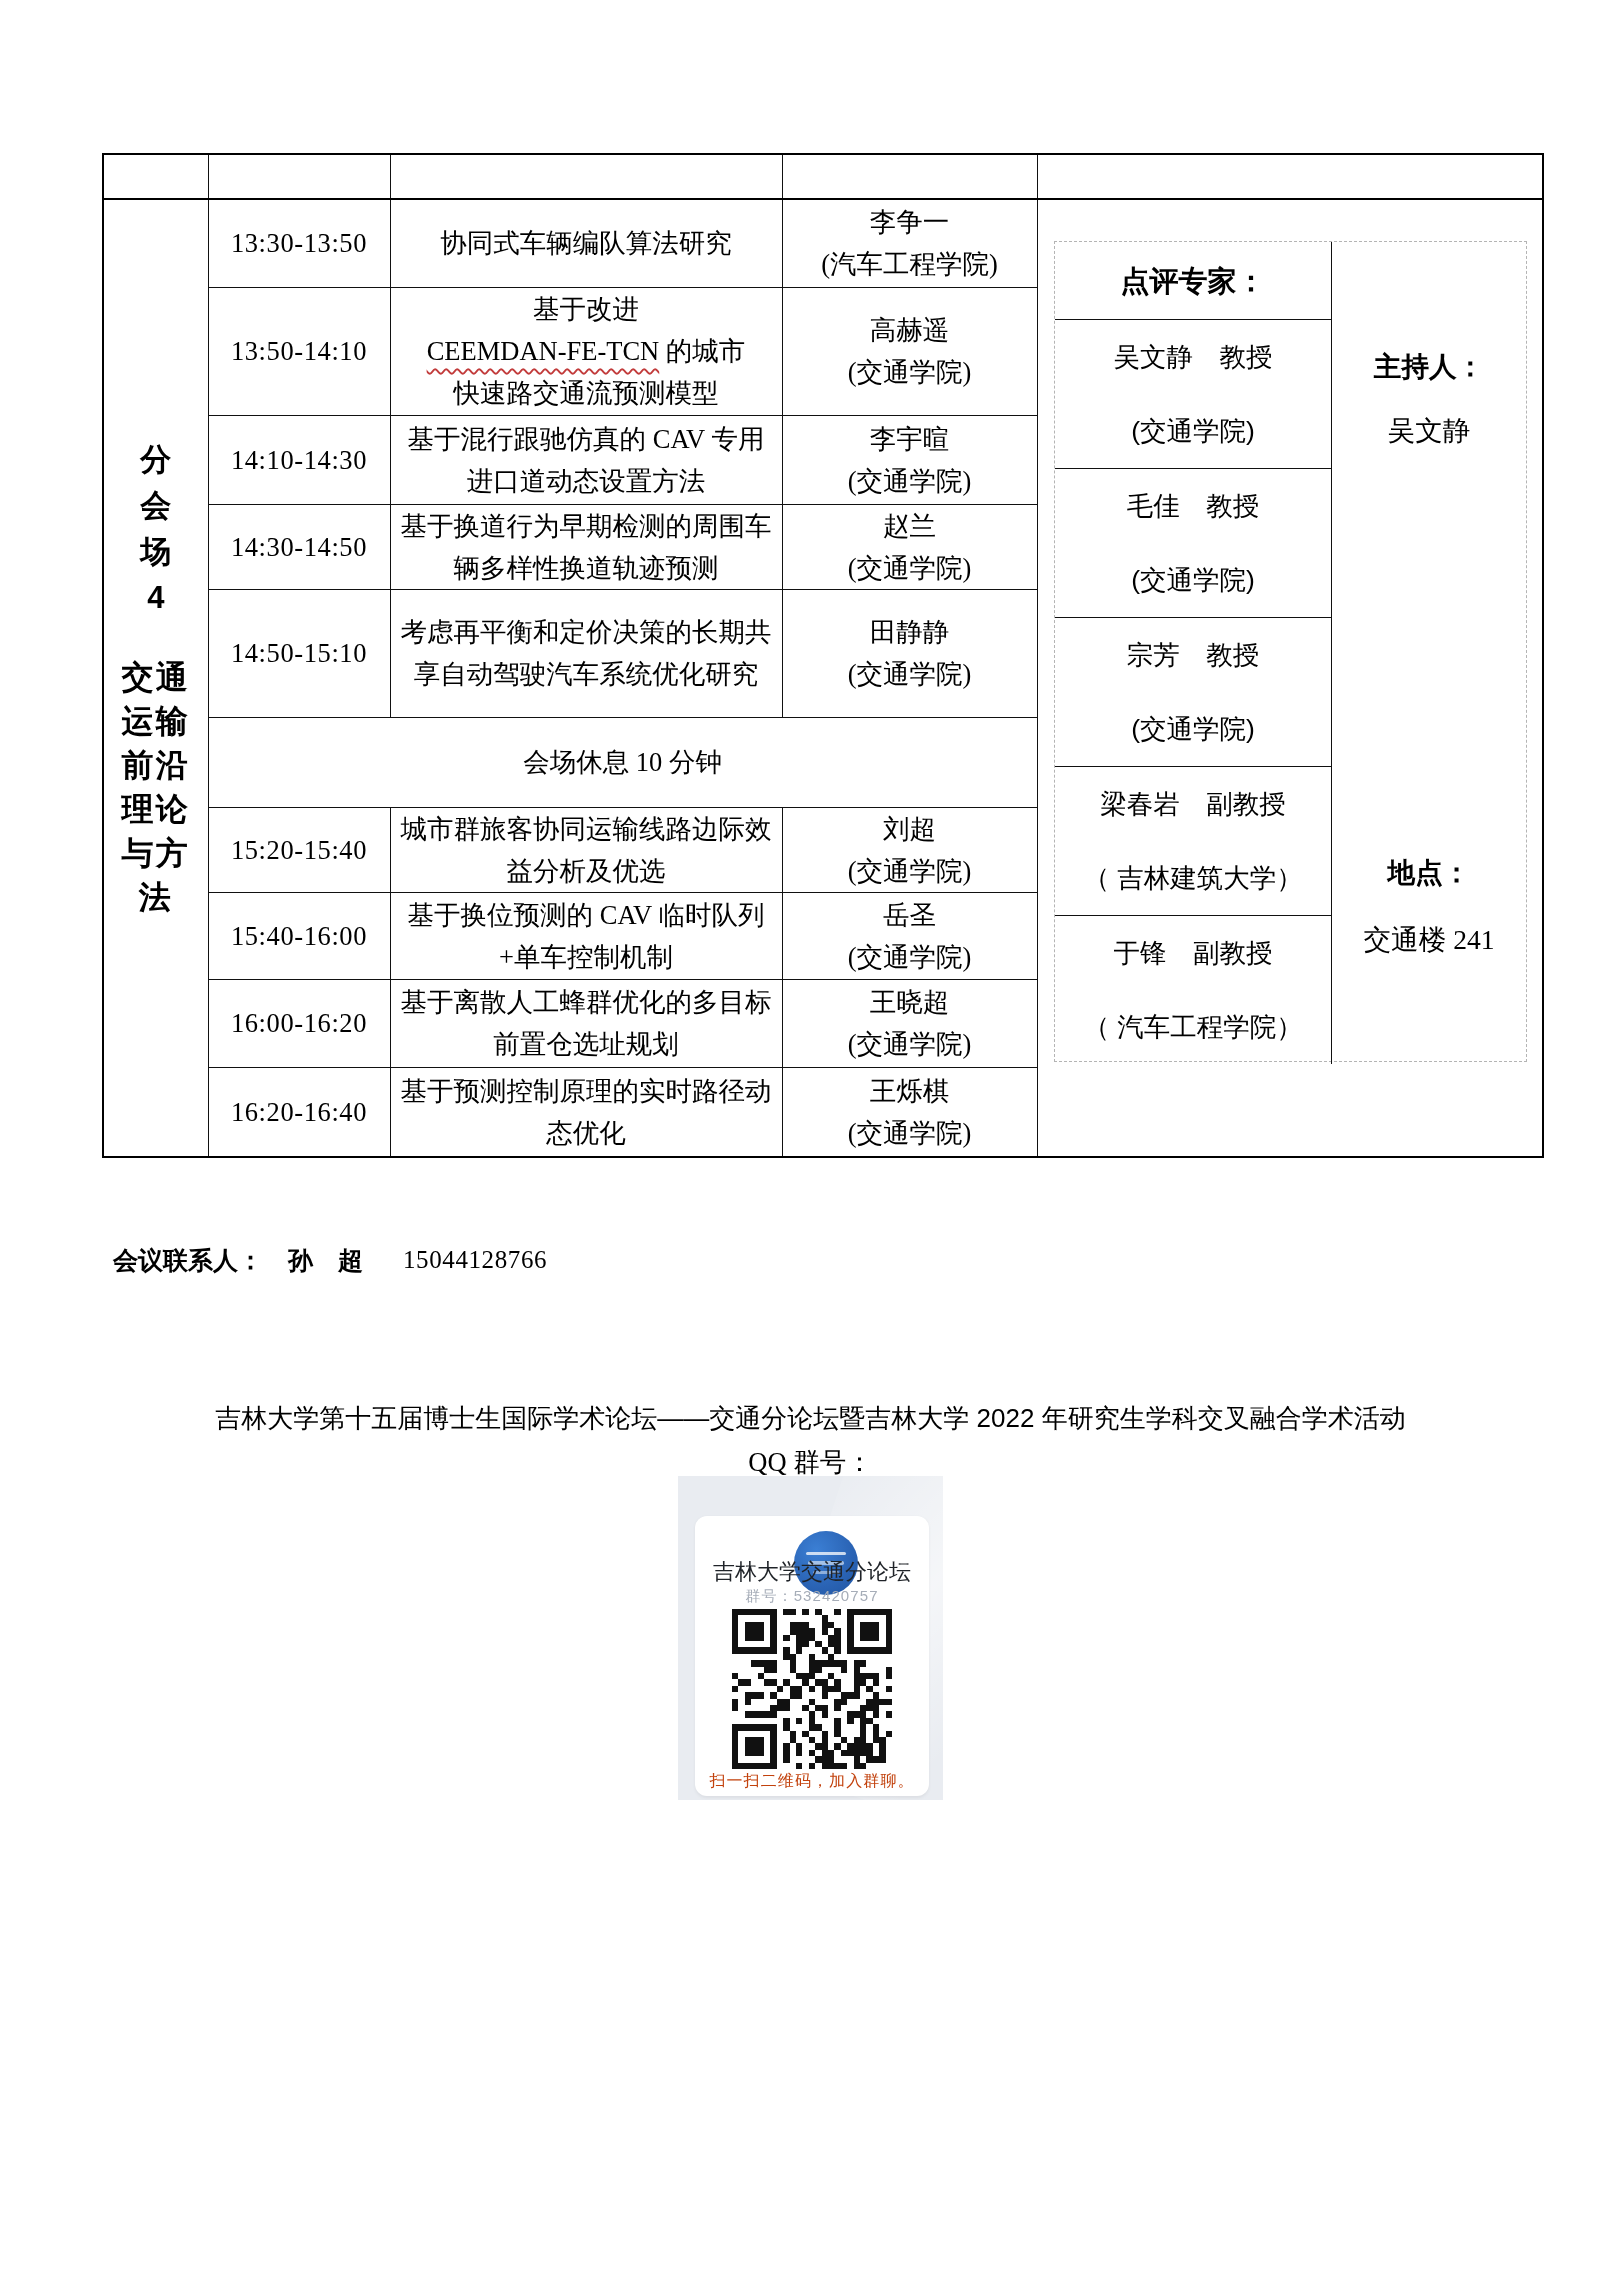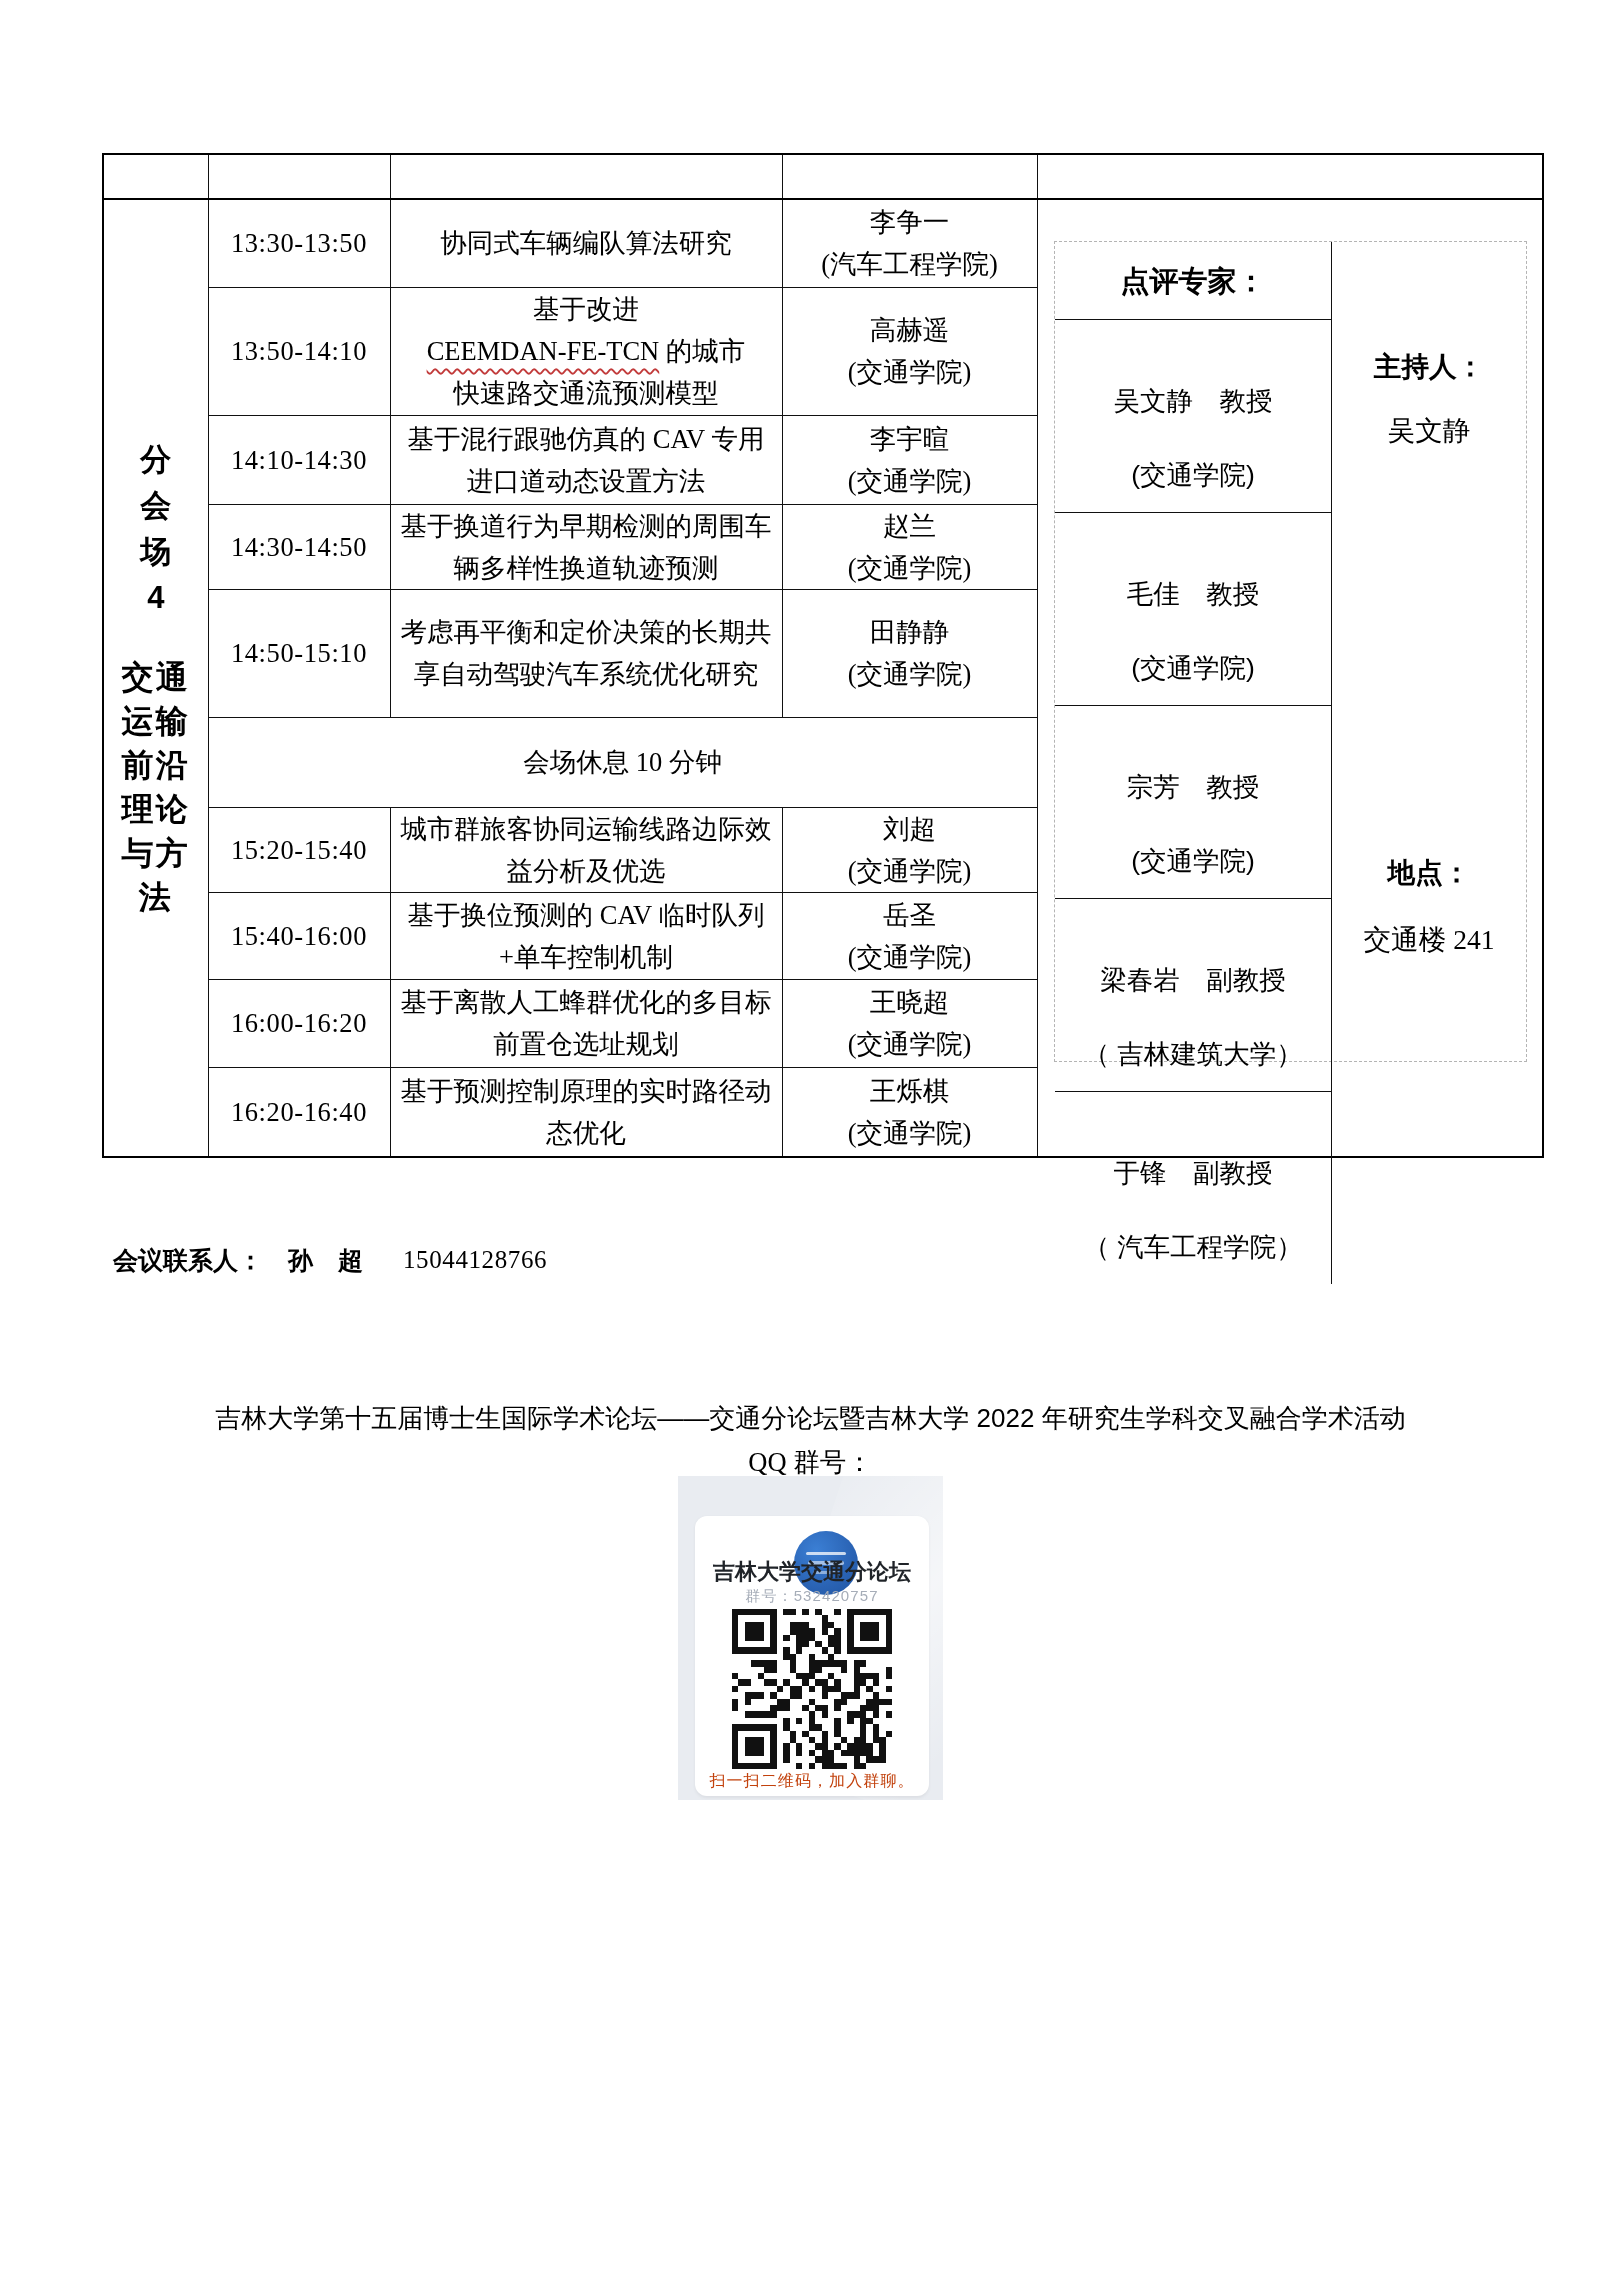--- a/index.html
+++ b/index.html
@@ -25,21 +25,21 @@
                  font-family:"Liberation Sans","DejaVu Sans",sans-serif;font-weight:600;}
   .session-label .g1 div{font-size:31px;line-height:46px;}
   .session-label .gap{height:34px;}
   .session-label .g2 div{font-size:32px;line-height:44px;letter-spacing:2.2px;white-space:nowrap;}
 
   
   td.rightcell{position:relative;padding:0;}
   .experts-box{position:absolute;left:16.5px;top:41px;width:473px;height:821px;
                border:1.1px dashed #b4b4b4;box-sizing:border-box;display:grid;
                grid-template-columns:276px 1fr;}
-  .experts-col{display:flex;flex-direction:column;gap:44px;}
+  .experts-col{display:flex;flex-direction:column;}
   .experts-col .ex-hdr{height:77px;display:flex;align-items:center;justify-content:center;
                border-bottom:1.7px solid #111;font-weight:700;font-size:29px;
                font-family:"Liberation Sans","DejaVu Sans",sans-serif;}
   .ex-item{flex:1;display:flex;flex-direction:column;align-items:center;justify-content:center;
            border-bottom:1.7px solid #111;font-size:26.5px;line-height:74px;
            font-family:"Liberation Sans","DejaVu Sans",sans-serif;}
   .ex-item:last-child{border-bottom:none;}
   .host-col{position:relative;border-left:1.7px solid #111;}
   .host-block{position:absolute;left:0;top:93px;width:100%;text-align:center;
               font-size:27.6px;line-height:64px;}
@@ -71,21 +71,21 @@
   .qr-card{position:absolute;left:17px;top:40px;width:234px;height:280px;background:#fff;
            border-radius:12px;box-shadow:0 1.1px 3.3px rgba(0,0,0,.06);}
   .qr-logo{position:absolute;left:99px;top:15.4px;width:64px;height:64px;border-radius:50%;
            background:radial-gradient(circle at 35% 30%, #3b7fd4 0%, #2a63b4 60%, #1f54a0 100%);
            overflow:hidden;}
   .qr-logo i{position:absolute;left:18%;height:3.3px;background:rgba(255,255,255,.75);border-radius:1.7px;}
   .qr-logo i.l1{top:32%;width:64%;}
   .qr-logo i.l2{top:47%;width:56%;left:22%;background:rgba(255,255,255,.55);}
   .qr-logo i.l3{top:62%;width:40%;left:30%;background:rgba(255,255,255,.45);}
   .qr-title{position:absolute;left:0;top:41px;width:100%;text-align:center;
-            font-size:22px;font-weight:700;color:#1f2328;}
+            font-size:22px;font-weight:400;color:#1f2328;}
   .qr-groupno{position:absolute;left:0;top:71px;width:100%;text-align:center;
             font-size:15px;color:#a6adb8;letter-spacing:1.1px;}
   .qr-code{position:absolute;left:37px;top:93px;width:160px;height:160px;}
   .qr-caption{position:absolute;left:0;top:255px;width:100%;text-align:center;
             font-size:16px;color:#c2410c;letter-spacing:1.1px;}
 </style>
 </head>
 <body>
 
 <div id="page">

